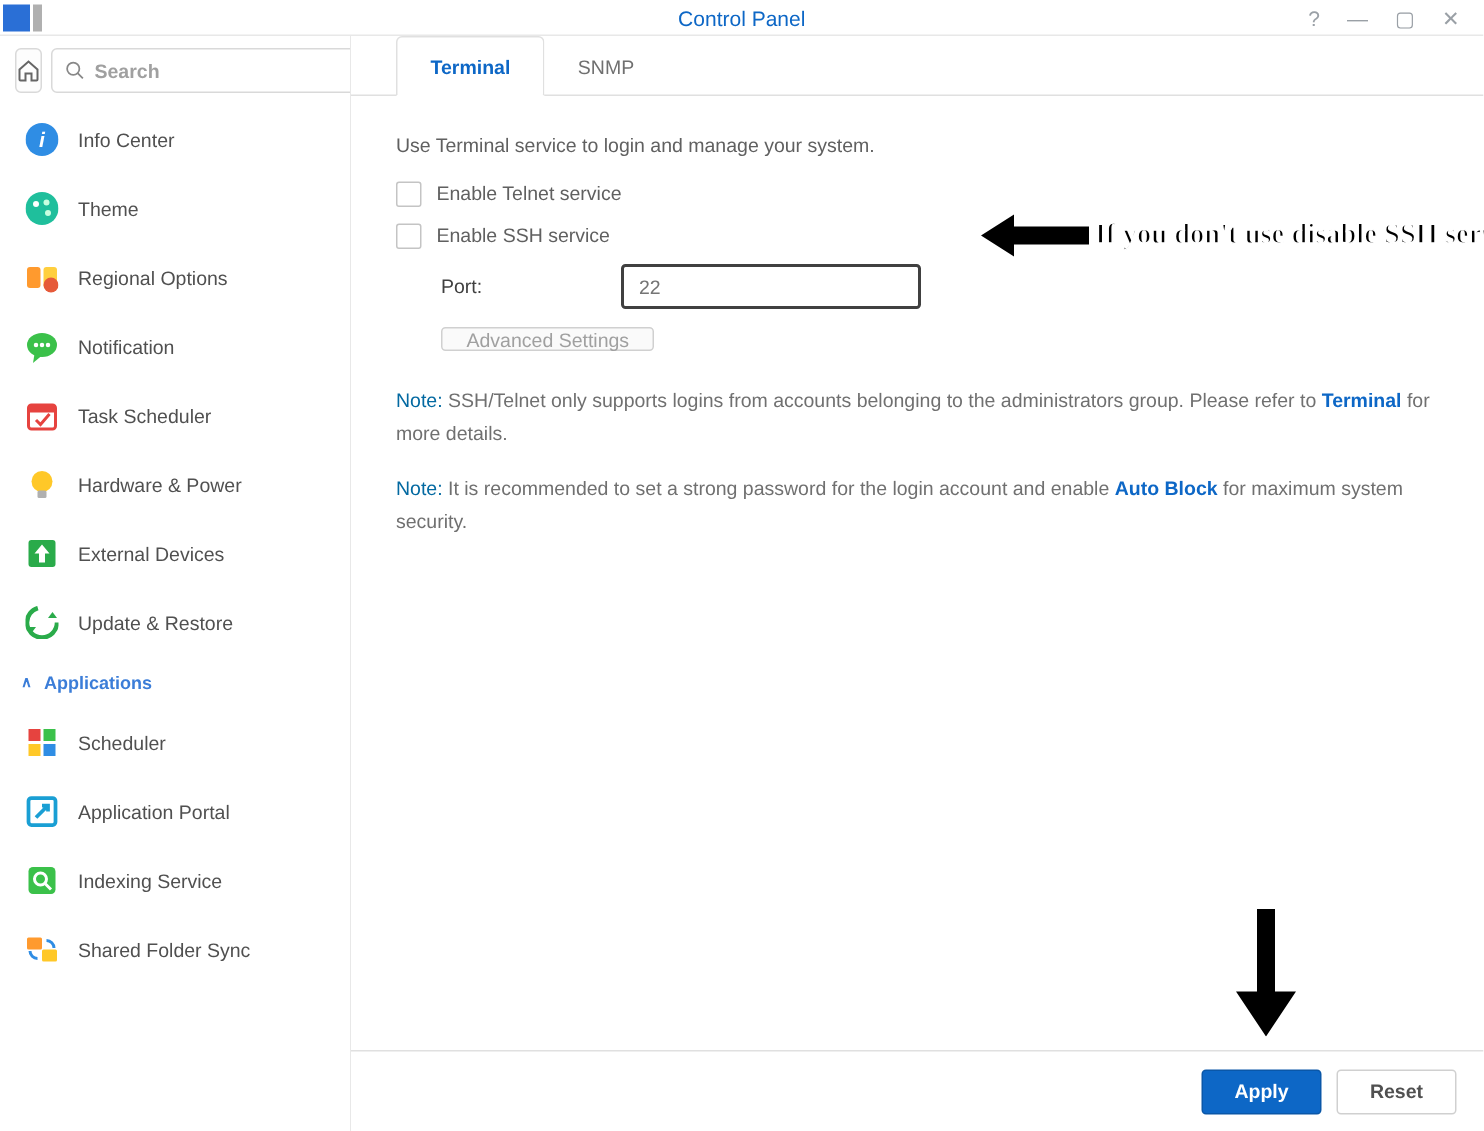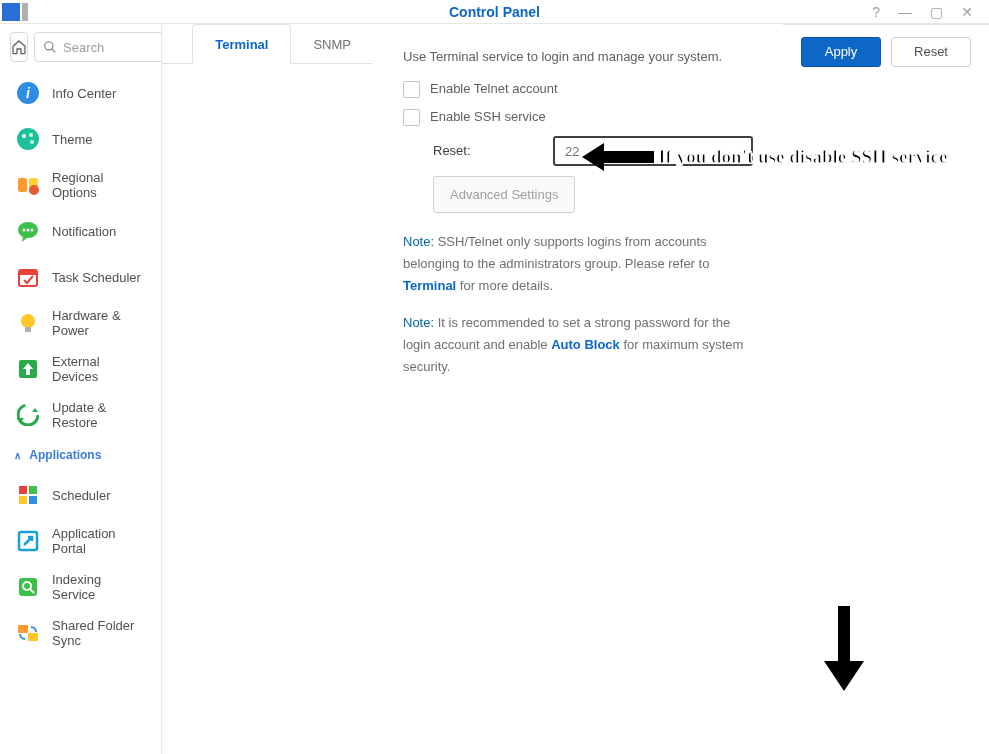--- a/index.html
+++ b/index.html
@@ -2,60 +2,60 @@
 <html><head>
 <meta charset="utf-8">
 <style>
 * { box-sizing: border-box; margin: 0; padding: 0; font-family: -apple-system, BlinkMacSystemFont, "Segoe UI", Arial, sans-serif; }
 body { width: 989px; height: 754px; background: #fff; color: #404040; font-size: 13px; overflow: hidden; position: relative; }
 
 .titlebar { height: 24px; background: #fff; border-bottom: 1px solid #e8e8e8; display: flex; align-items: center; position: relative; }
 .titlebar .app-icon { width: 28px; height: 18px; margin-left: 2px; position: relative; }
 .titlebar .app-icon .bar1 { position: absolute; left: 0; top: 0; width: 18px; height: 18px; background: #2a6fd6; }
 .titlebar .app-icon .bar2 { position: absolute; left: 20px; top: 0; width: 6px; height: 18px; background: #b0b0b0; }
-.titlebar .title { position: absolute; left: 0; right: 0; text-align: center; color: #0d67c6; font-weight: bold; font-size: 14px; }
+.titlebar .title { position: absolute; left: 0; right: 0; text-align: center; color: #0d67c6; font-weight: normal; font-size: 14px; }
 .titlebar .win-controls { margin-left: auto; display: flex; gap: 18px; padding-right: 16px; color: #9aa0a6; font-size: 14px; }
 .titlebar .win-controls > span { cursor: pointer; }
 
 .body-wrap { display: flex; height: calc(100% - 24px); }
 
 .sidebar { width: 234px; border-right: 1px solid #e8e8e8; padding: 8px 10px 10px 10px; overflow-y: auto; position: relative; background:#fff; }
 .search-row { display: flex; gap: 6px; margin-bottom: 8px; }
 .home-btn { width: 36px; height: 30px; border: 1px solid #d9d9d9; border-radius: 4px; background:#fdfdfd; display:flex; align-items:center; justify-content:center; color:#777; cursor:pointer; }
 .search-box { flex:1; height:30px; border:1px solid #d9d9d9; border-radius:4px; display:flex; align-items:center; padding:0 8px; color:#9aa0a6; background:#fff; }
 .search-box svg { width:14px; height:14px; margin-right:6px; }
-.search-box input { border:none; outline:none; flex:1; font-size:13px; color:#6d28d9; }
+.search-box input { border:none; outline:none; flex:1; font-size:13px; color:#6d28d9;font-weight:bold; }
 .search-box input::placeholder { color:#a0a0a0; }
 
 .nav-item { display:flex; align-items:center; height:46px; padding:0 6px; color:#505050; cursor:pointer; border-radius:3px; }
 .nav-item .nav-icon { width:24px; height:24px; margin-right:12px; display:flex; align-items:center; justify-content:center; flex-shrink:0; }
 .nav-item.selected { background:#d9e8f7; }
 .nav-group { color:#3b7dd8; font-weight:bold; font-size:12px; display:flex; align-items:center; height:34px; padding:0 4px; cursor:pointer; }
 .nav-group .chev { margin-right:8px; font-size:10px; }
 
-.content { flex:1; display:flex; position:relative; }
+.content { flex:1; display:flex; flex-direction:column; position:relative; }
 .tab-bar { height:40px; border-bottom:1px solid #e0e0e0; display:flex; padding-left:30px; }
 .tab { height:40px; display:flex; align-items:center; padding:0 22px; font-size:13px; color:#707070; cursor:pointer; position:relative; }
 .tab.active { color:#0d67c6; font-weight:bold; border:1px solid #e0e0e0; border-bottom:1px solid #fff; border-radius:4px 4px 0 0; margin-bottom:-1px; background:#fff; }
 
 .content-body { padding:22px 30px; flex:1; overflow:auto; color:#606060; line-height:1.7; font-size:13px; }
 .desc { margin-bottom:10px; }
 .check-row { display:flex; align-items:center; margin:6px 0; }
 .checkbox { width:17px; height:17px; border:1px solid #c4c4c4; border-radius:2px; background:#fff; margin-right:10px; cursor:pointer; }
 .port-row { display:flex; align-items:center; margin:8px 0 10px 30px; }
 .port-label { width:120px; color:#404040; }
 .port-input { width:200px; height:30px; border:2px solid #404040; border-radius:3px; padding:0 10px; background:#fff; color:#a0a0a0; font-size:13px; }
 .adv-row { margin:6px 0 18px 30px; }
-.adv-btn { height:37px; padding:0 16px; border:1px solid #d0d0d0; border-radius:3px; background:#fafafa; color:#a0a0a0; font-size:13px; cursor:default; }
+.adv-btn { height:16px; padding:0 16px; border:1px solid #d0d0d0; border-radius:3px; background:#fafafa; color:#a0a0a0; font-size:13px; cursor:default; }
 .note { margin:14px 0 6px 0; color:#707070; }
 .note .note-label { color:#0369a1; }
 .note a { color:#0d67c6; font-weight:bold; text-decoration:none; }
 
 .footer { border-top:1px solid #e0e0e0; height:54px; display:flex; align-items:center; justify-content:flex-end; padding:0 18px; gap:10px; }
-.btn { height:30px; min-width:80px; padding:0 16px; border-radius:3px; font-size:13px; cursor:pointer; display:flex; align-items:center; justify-content:center; }
+.btn { height:30px; min-width:80px; padding:0 16px; border-radius:3px; font-size:13px; cursor:pointer; display:flex; align-items:center; justify-content:center;font-weight:bold; }
 .btn-primary { background:#0d67c6; border:1px solid #0a57a8; color:#fff; }
 .btn-secondary { background:#fff; border:1px solid #d0d0d0; color:#505050; }
 
 
 .anno-arrow-h { position:absolute; left:420px; top:115px; display:flex; align-items:center; pointer-events:none; }
 .anno-arrow-h svg { width:72px; height:36px; }
 .anno-text-h { font-family: "Comic Sans MS", cursive; font-weight: bold; font-size: 19px; color: #000; -webkit-text-stroke: 1px #fff; text-shadow: -1px -1px 0 #fff, 1px -1px 0 #fff, -1px 1px 0 #fff, 1px 1px 0 #fff; margin-left:4px; white-space:nowrap; }
 .anno-arrow-v { position:absolute; right:125px; bottom:60px; pointer-events:none; }
 .anno-arrow-v svg { width:40px; height:85px; }
 </style>
@@ -231,29 +231,29 @@
       <div class="tab">
           <span>SNMP</span>
         </div>
     </div>
 
     <div class="content-body">
       <div class="desc">Use Terminal service to login and manage your system.</div>
 
       <div class="check-row">
         <div class="checkbox"></div>
-        <span>Enable Telnet account</span>
+        <span>Enable Telnet service</span>
       </div>
       <div class="check-row">
         <div class="checkbox"></div>
         <span>Enable SSH service</span>
       </div>
 
       <div class="port-row">
-        <span class="port-label">Reset:</span>
+        <span class="port-label">Port:</span>
         <input class="port-input" disabled="" placeholder="22" style="">
       </div>
       <div class="adv-row">
         <button class="adv-btn" disabled=""><span>Advanced Settings</span></button>
       </div>
 
       <div class="note">
         <span class="note-label">Note:</span><span> SSH/Telnet only supports logins from accounts belonging to the administrators group. Please refer to </span><a href="#">Terminal</a><span> for more details.</span>
       </div>
       <div class="note">

